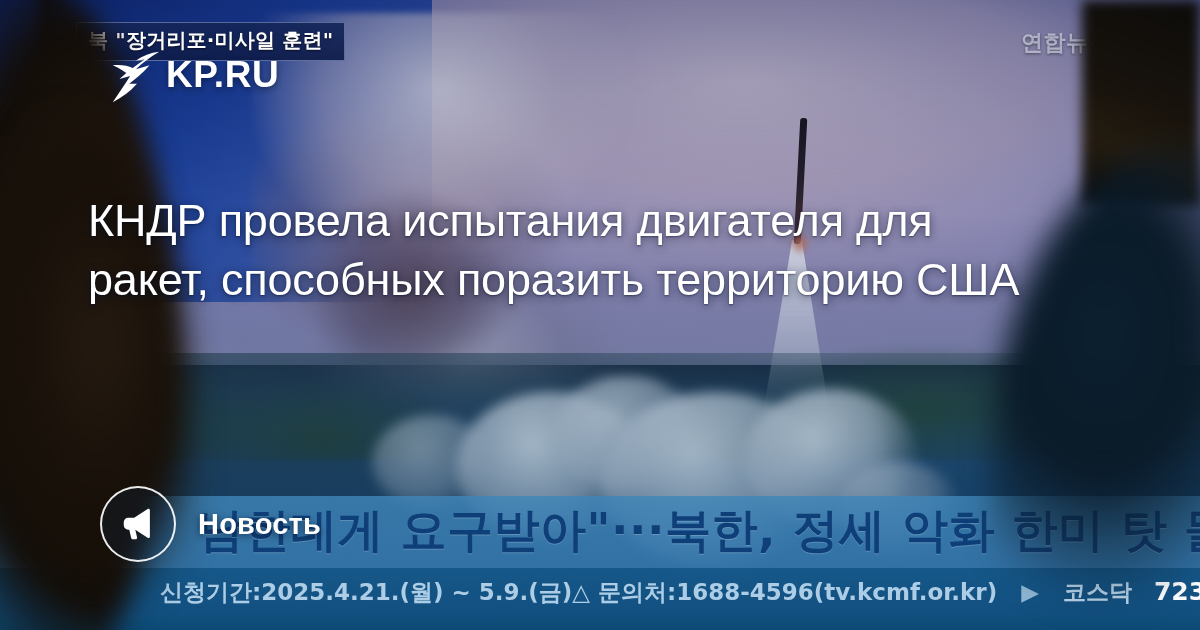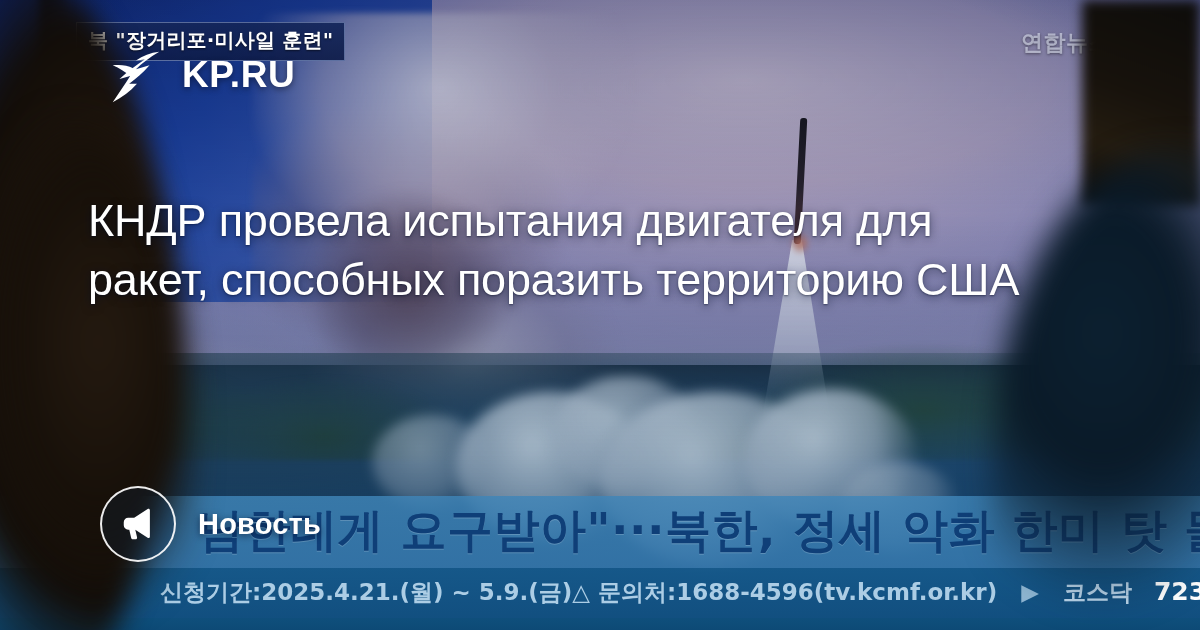--- a/index.html
+++ b/index.html
@@ -177,21 +177,21 @@
   }
   .ticker-sub .sep{color:rgba(186,216,238,.75);padding:0 16px;}
   .ticker-sub .mkt{color:rgba(200,226,244,.95);}
   .ticker-sub .val{color:#ffffff;font-size:25px;padding-left:14px;}
   .ticker-bottomstrip{
     position:absolute;left:0;bottom:0;width:100%;height:12px;
     background:linear-gradient(180deg,#0f4f7c 0%,#0d4a76 100%);
   }
 
   
-  .brand{position:absolute;left:104px;top:44px;display:flex;align-items:center;gap:16px;}
+  .brand{position:absolute;left:104px;top:44px;display:flex;align-items:center;}
   .brand .bird{width:62px;height:62px;display:block;}
   .brand .wordmark{
     color:#fff;font-size:37px;font-weight:700;letter-spacing:.6px;
     text-shadow:0 2px 6px rgba(0,0,0,.45);
   }
 
   .headline{
     position:absolute;left:88px;top:192px;width:945px;
     color:#fff;
     font-size:45px;line-height:1.30;font-weight:400;letter-spacing:-.2px;

